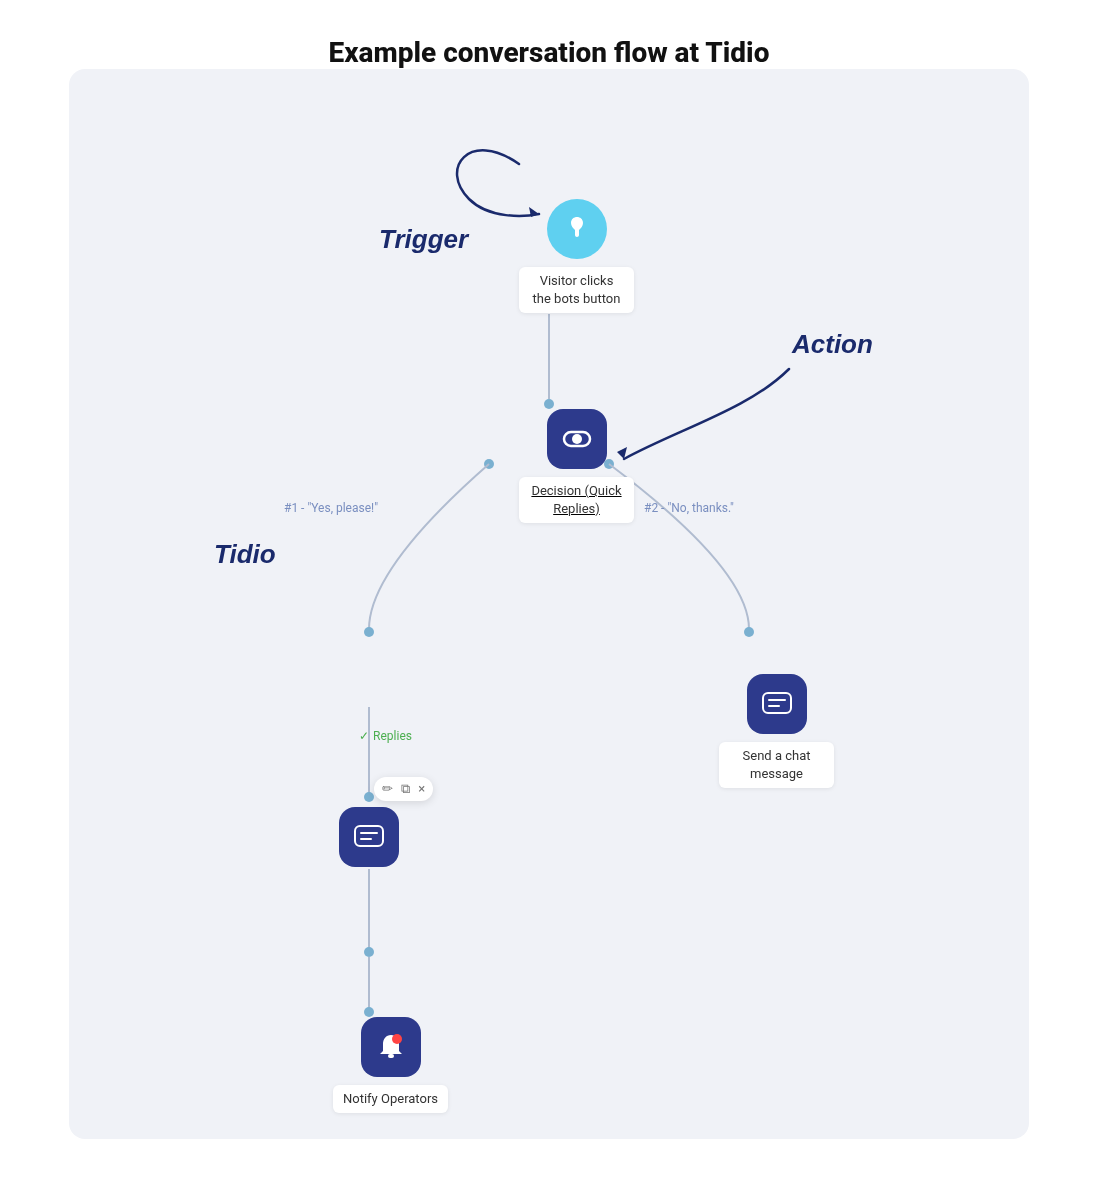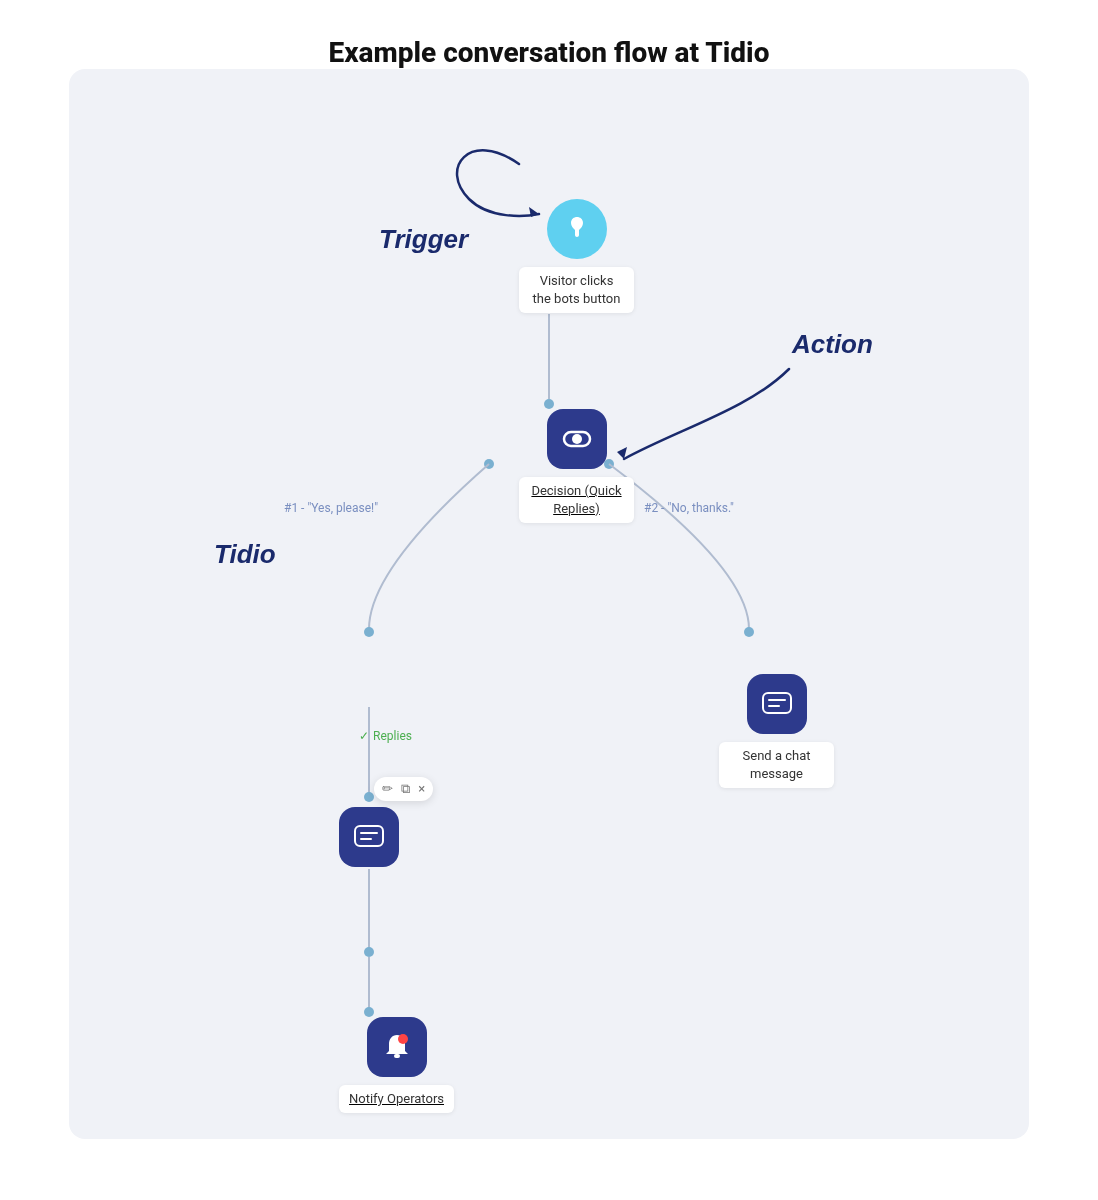--- a/index.html
+++ b/index.html
@@ -208,21 +208,21 @@
     </div>
     <div class="node-icon action-style">
       <svg width="32" height="32" viewBox="0 0 32 32" fill="white">
         <rect x="2" y="5" width="28" height="20" rx="5" fill="none" stroke="white" stroke-width="2"></rect>
         <line x1="8" y1="12" x2="24" y2="12" stroke="white" stroke-width="2" stroke-linecap="round"></line>
         <line x1="8" y1="18" x2="18" y2="18" stroke="white" stroke-width="2" stroke-linecap="round"></line>
       </svg>
     </div>
   </div>
 
-  <div class="node" style="left:270px; top:948px;text-decoration:underline;">
+  <div class="node" style="left:264px; top:948px;">
     <div class="node-icon action-style">
       <svg width="32" height="32" viewBox="0 0 32 32" fill="white">
         <path d="M16 4 C11 4, 8 8, 8 13 L8 20 L5 23 L27 23 L24 20 L24 13 C24 8, 21 4, 16 4Z" fill="white"></path>
         <rect x="13" y="23" width="6" height="4" rx="2" fill="white"></rect>
         <circle cx="22" cy="8" r="5" fill="#ff4444"></circle>
       </svg>
     </div>
     <div class="node-label">Notify Operators</div>
   </div>
 

